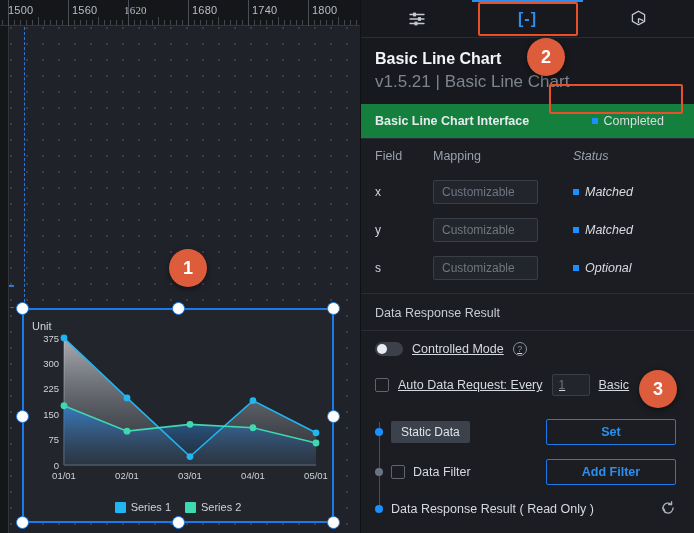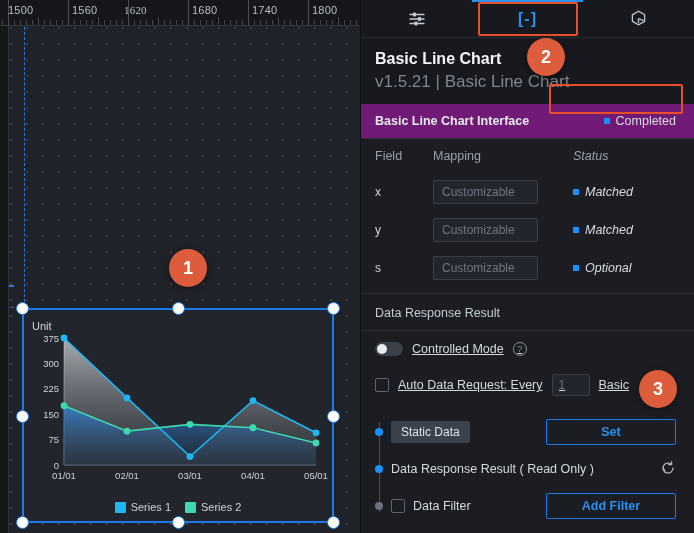--- a/index.html
+++ b/index.html
@@ -161,22 +161,22 @@
 
   .head {
     padding: 12px 14px 12px 14px;
     background: #17191e;
   }
   .head-title { font-size: 16px; font-weight: bold; color: #f2f4f7; }
   .head-sub { font-size: 17px; color: #7e858f; margin-top: 4px; }
 
   .iface-row {
     display: flex; align-items: center; justify-content: space-between;
-    padding: 10px 18px 10px 14px;
-    background: #701a75;
+    padding: 10px 30px 10px 14px;
+    background: #15803d;
     border-bottom: 1px solid #2a2d34;
   }
   .iface-name { font-size: 12.5px; font-weight: bold; color: #e6e9ee; }
   .status {
     display: flex; align-items: center; gap: 6px;
     font-size: 12.5px; color: #d8dce2;
   }
   .dot-sq { width: 6px; height: 6px; background: #1890ff; }
 
   .tbl-head {
@@ -536,37 +536,37 @@
 
       <div class="tl-item">
         <span class="tl-dot"></span>
         <span class="tl-left">
           <span class="chip">Static Data</span>
         </span>
         <button class="btn-outline">Set</button>
       </div>
 
       <div class="tl-item">
+        <span class="tl-dot muted"></span>
+        <span class="tl-left">
+          <span class="checkbox"></span>
+          <span class="tl-label">Data Filter</span>
+        </span>
+        <button class="btn-outline">Add Filter</button>
+      </div>
+
+      <div class="tl-item">
         <span class="tl-dot"></span>
         <span class="tl-left">
           <span class="tl-label">Data Response Result ( Read Only )</span>
         </span>
         <span class="refresh-icon">
           <svg width="16" height="16" viewBox="0 0 16 16">
             <path d="M13 8 A5 5 0 1 1 11.2 4.2" fill="none" stroke="#aeb4be" stroke-width="1.3" stroke-linecap="round"></path>
             <path d="M3 8 A5 5 0 0 1 4.8 11.8" fill="none" stroke="#aeb4be" stroke-width="1.3" stroke-linecap="round"></path>
             <path d="M11.6 1.6 L11.6 4.6 L8.6 4.6" fill="none" stroke="#aeb4be" stroke-width="1.3" stroke-linecap="round" stroke-linejoin="round"></path>
           </svg>
         </span>
       </div>
-
-      <div class="tl-item">
-        <span class="tl-dot muted"></span>
-        <span class="tl-left">
-          <span class="checkbox"></span>
-          <span class="tl-label">Data Filter</span>
-        </span>
-        <button class="btn-outline">Add Filter</button>
-      </div>
     </div>
 
   </div>
 </div>
 
 </body></html>

